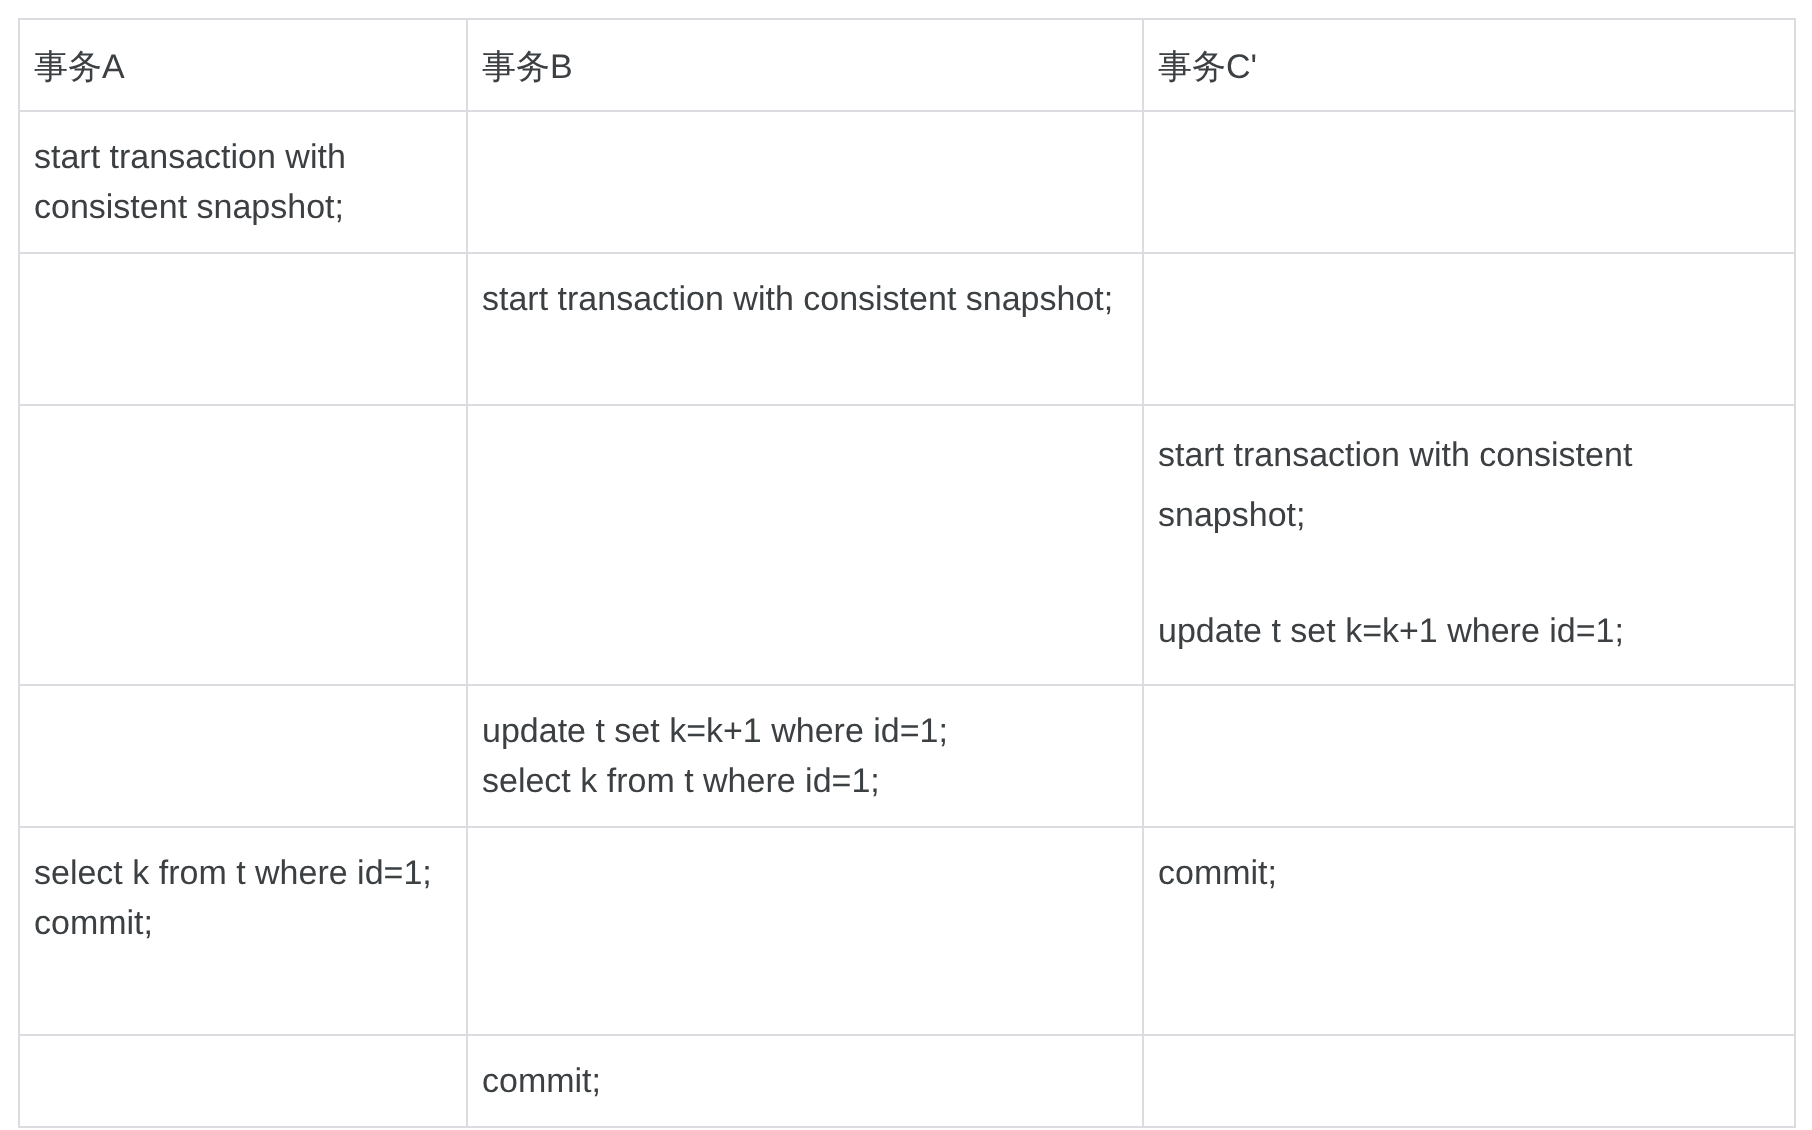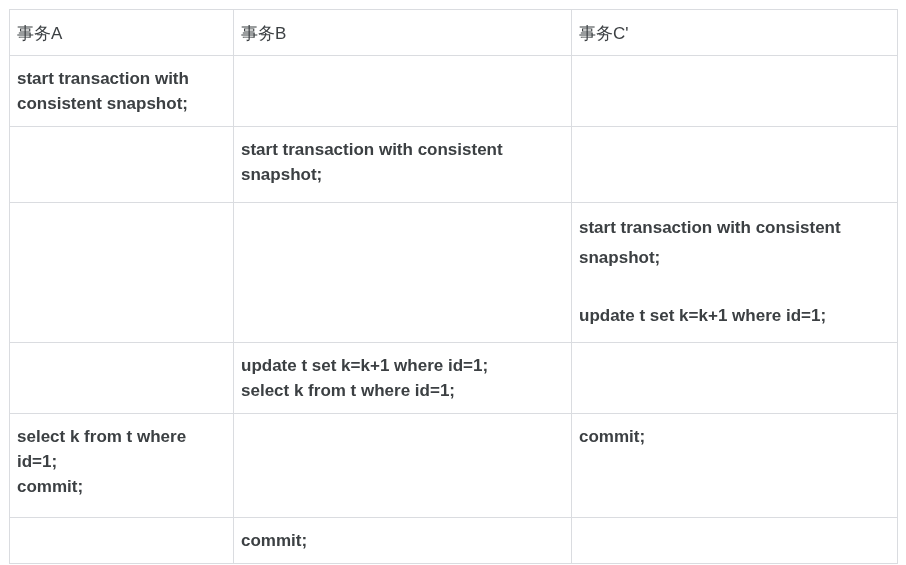--- a/index.html
+++ b/index.html
@@ -45,21 +45,20 @@
     word-wrap: break-word;
     overflow-wrap: break-word;
   }
   table.txn-table th {
     height: 25px;
     padding-top: 11px;
     padding-bottom: 9px;
   }
   .cell-lines {
     display: block;
-    font-weight: bold;
   }
   .cell-lines .ln {
     display: block;
     line-height: 30px;
   }
   .cell-lines.tight .ln {
     line-height: 25px;
   }
   .cell-lines .gap {
     display: block;

